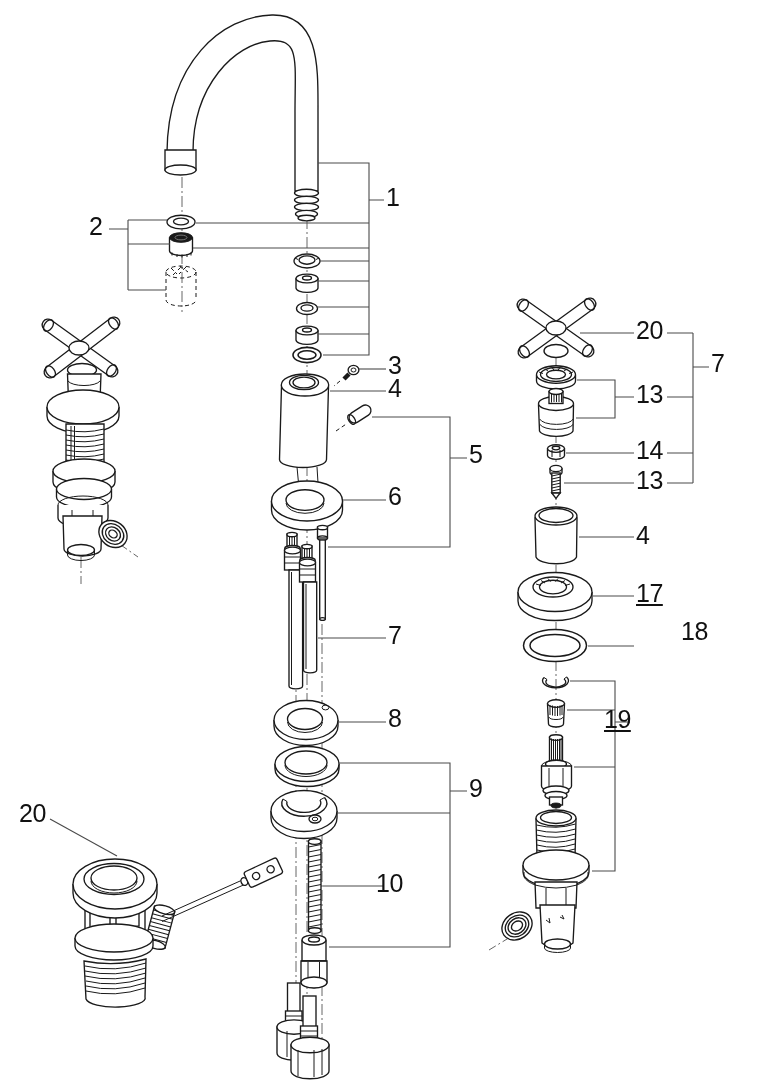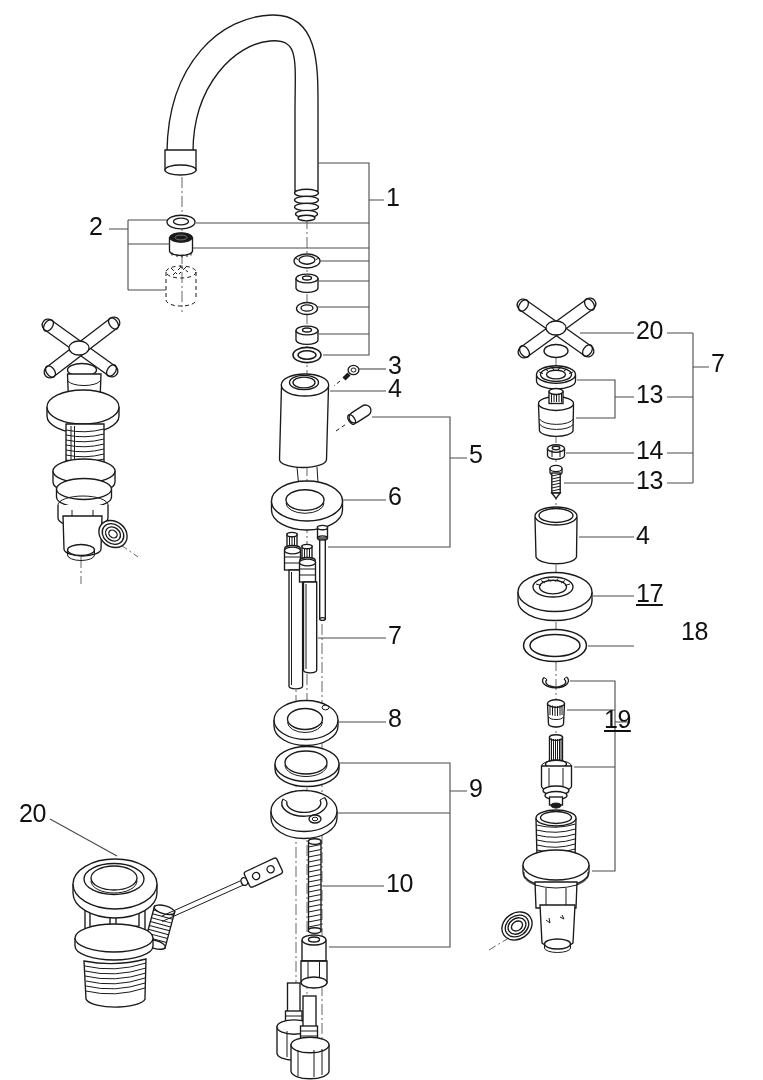--- a/index.html
+++ b/index.html
@@ -403,21 +403,21 @@
 
   <div class="callout" style="left:386px;top:185px;">1</div>
   <div class="callout" style="left:89px;top:214px;">2</div>
   <div class="callout" style="left:388px;top:353px;">3</div>
   <div class="callout" style="left:388px;top:376px;">4</div>
   <div class="callout" style="left:469px;top:442px;">5</div>
   <div class="callout" style="left:388px;top:484px;">6</div>
   <div class="callout" style="left:388px;top:623px;">7</div>
   <div class="callout" style="left:388px;top:706px;">8</div>
   <div class="callout" style="left:469px;top:776px;">9</div>
-  <div class="callout" style="left:386px;top:871px;">10</div>
+  <div class="callout" style="left:376px;top:871px;">10</div>
   <div class="callout" style="left:711px;top:351px;">7</div>
   <div class="callout" style="left:636px;top:318px;">20</div>
   <div class="callout" style="left:636px;top:382px;">13</div>
   <div class="callout" style="left:636px;top:438px;">14</div>
   <div class="callout" style="left:636px;top:468px;">13</div>
   <div class="callout" style="left:636px;top:523px;">4</div>
   <div class="callout" style="left:636px;top:581px;text-decoration:underline;">17</div>
   <div class="callout" style="left:636px;top:619px;margin-left:45px;">18</div>
   <div class="callout" style="left:604px;top:707px;text-decoration:underline;">19</div>
   <div class="callout" style="left:19px;top:801px;">20</div>

